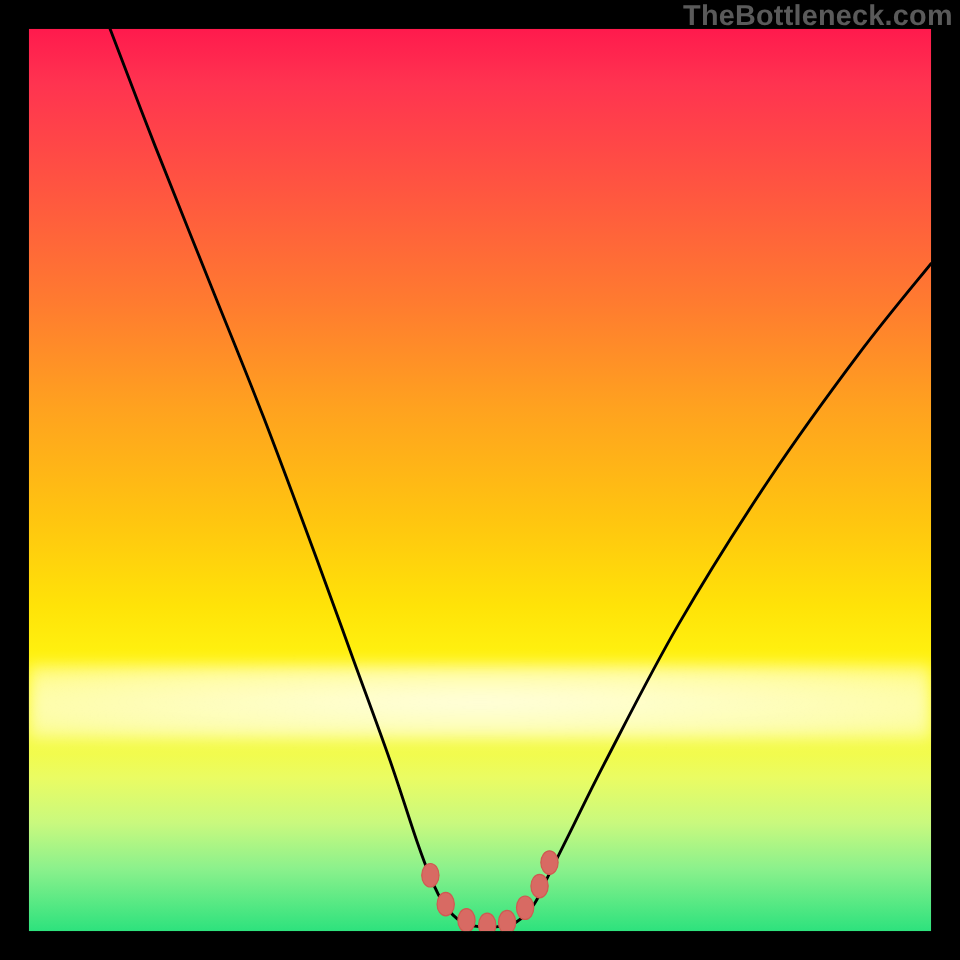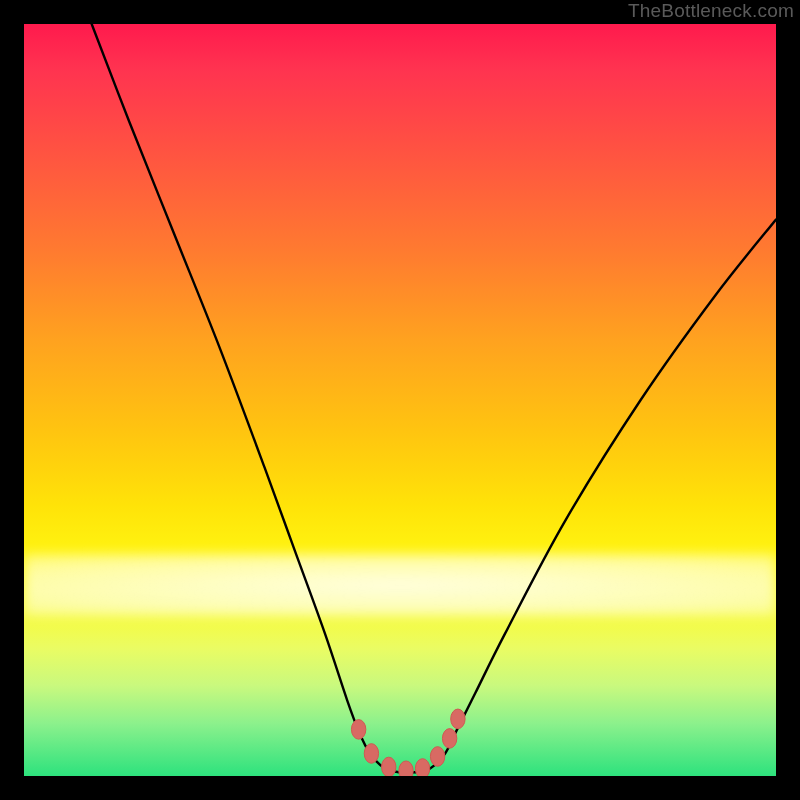--- a/index.html
+++ b/index.html
@@ -50,22 +50,22 @@
     position: absolute;
     inset: 0;
     width: 100%;
     height: 100%;
   }
   .watermark {
     position: absolute;
     top: 0;
     right: 6px;
     font-family: Arial, Helvetica, sans-serif;
-    font-size: 19px;
-    font-weight: 400;
+    font-size: 24px;
+    font-weight: 700;
     color: #5a5a5a;
     letter-spacing: 0.2px;
     user-select: none;
   }
 </style>
 </head>
 <body>
 
 <div class="frame">
   <div class="plot-area">

